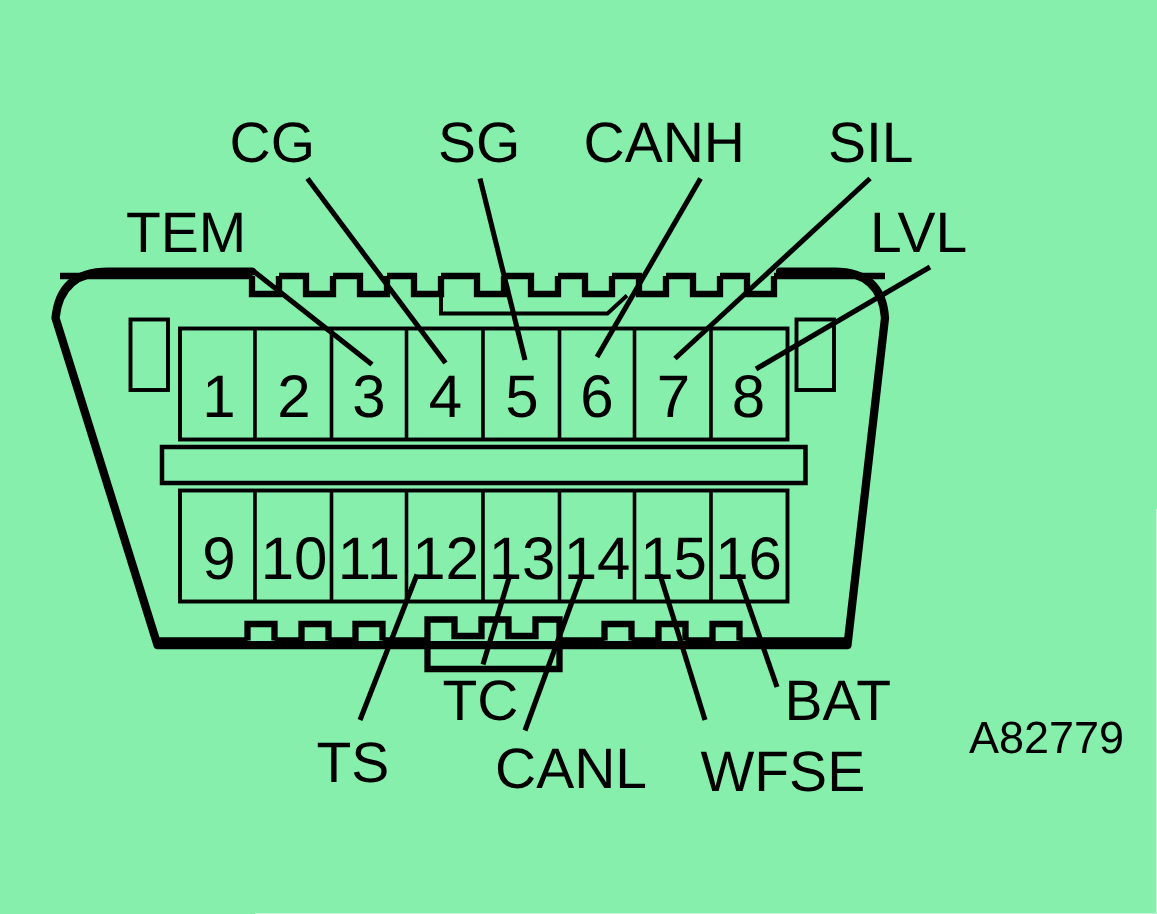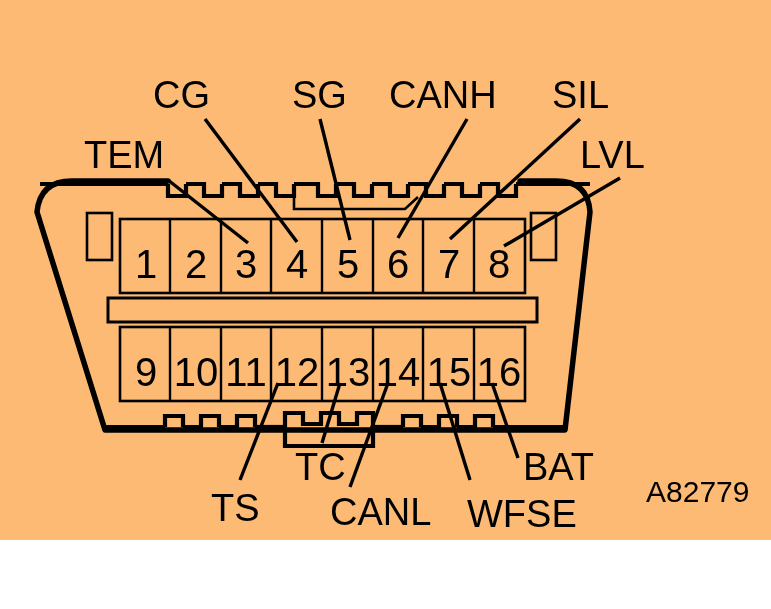--- a/index.html
+++ b/index.html
@@ -7,22 +7,22 @@
     margin: 0;
     padding: 0;
     background: #ffffff;
   }
   body {
     font-family: "Liberation Sans", sans-serif;
   }
   #stage {
     position: relative;
     width: 771px;
-    height: 540px;
-    background: #fdba74;
+    height: 609px;
+    background: #86efac;
     overflow: hidden;
   }
   #diagram {
     position: absolute;
     left: 0;
     top: 0;
     width: 771px;
     height: 609px;
   }
   .lbl {

